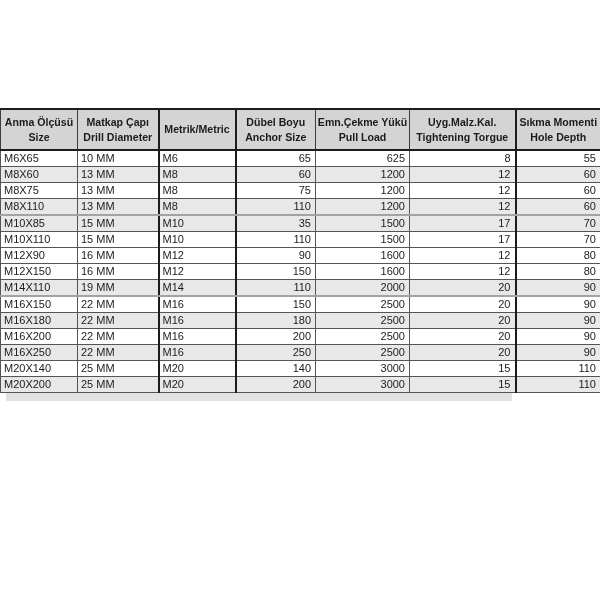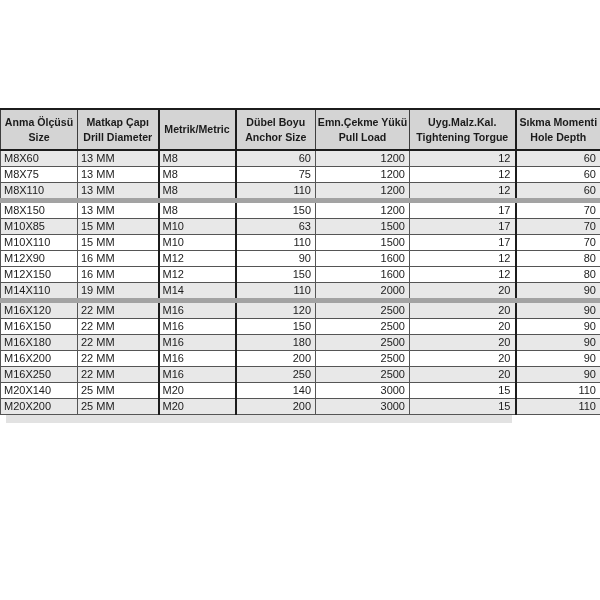--- a/index.html
+++ b/index.html
@@ -40,21 +40,21 @@
     color: #1b1b1b;
     height: 15px;
     line-height: 15px;
     padding: 0 4px;
     background: #ffffff;
   }
   td.txt { text-align: left;  padding-left: 3px; }
   td.num { text-align: right; padding-right: 4px; }
 
   tr.alt td { background: #e8e8e8; }
-  tr.group-end td { border-bottom: 5px solid #a3a3a3; }
+  tr.group-end td { border-bottom: 2px solid #a3a3a3; }
   .bl-thick { border-left: 2px solid #1c1c1c; }
 
   .table-shadow {
     height: 8px;
     margin-left: 6px;
     background: #e2e2e2;
   }
 </style>
 </head>
 <body>
@@ -95,20 +95,29 @@
             <div class="h-line">Uyg.Malz.Kal.</div>
             <div class="h-line">Tightening Torgue</div>
           </th>
           <th class="bl-thick">
             <div class="h-line">Sıkma Momenti</div>
             <div class="h-line">Hole Depth</div>
           </th>
         </tr>
     </thead>
     <tbody id="table-body">
+        <tr>
+          <td class="txt">M6X65</td>
+          <td class="txt">10 MM</td>
+          <td class="txt bl-thick">M6</td>
+          <td class="num bl-thick">65</td>
+          <td class="num">625</td>
+          <td class="num">8</td>
+          <td class="num bl-thick">55</td>
+        </tr>
         <tr class="alt">
           <td class="txt">M8X60</td>
           <td class="txt">13 MM</td>
           <td class="txt bl-thick">M8</td>
           <td class="num bl-thick">60</td>
           <td class="num">1200</td>
           <td class="num">12</td>
           <td class="num bl-thick">60</td>
         </tr>
         <tr>
@@ -122,34 +131,25 @@
         </tr>
         <tr class="alt group-end">
           <td class="txt">M8X110</td>
           <td class="txt">13 MM</td>
           <td class="txt bl-thick">M8</td>
           <td class="num bl-thick">110</td>
           <td class="num">1200</td>
           <td class="num">12</td>
           <td class="num bl-thick">60</td>
         </tr>
-        <tr>
-          <td class="txt">M8X150</td>
-          <td class="txt">13 MM</td>
-          <td class="txt bl-thick">M8</td>
-          <td class="num bl-thick">150</td>
-          <td class="num">1200</td>
-          <td class="num">17</td>
-          <td class="num bl-thick">70</td>
-        </tr>
         <tr class="alt">
           <td class="txt">M10X85</td>
           <td class="txt">15 MM</td>
           <td class="txt bl-thick">M10</td>
-          <td class="num bl-thick">63</td>
+          <td class="num bl-thick">35</td>
           <td class="num">1500</td>
           <td class="num">17</td>
           <td class="num bl-thick">70</td>
         </tr>
         <tr>
           <td class="txt">M10X110</td>
           <td class="txt">15 MM</td>
           <td class="txt bl-thick">M10</td>
           <td class="num bl-thick">110</td>
           <td class="num">1500</td>
@@ -173,29 +173,20 @@
           <td class="num">1600</td>
           <td class="num">12</td>
           <td class="num bl-thick">80</td>
         </tr>
         <tr class="alt group-end">
           <td class="txt">M14X110</td>
           <td class="txt">19 MM</td>
           <td class="txt bl-thick">M14</td>
           <td class="num bl-thick">110</td>
           <td class="num">2000</td>
-          <td class="num">20</td>
-          <td class="num bl-thick">90</td>
-        </tr>
-        <tr class="alt">
-          <td class="txt">M16X120</td>
-          <td class="txt">22 MM</td>
-          <td class="txt bl-thick">M16</td>
-          <td class="num bl-thick">120</td>
-          <td class="num">2500</td>
           <td class="num">20</td>
           <td class="num bl-thick">90</td>
         </tr>
         <tr>
           <td class="txt">M16X150</td>
           <td class="txt">22 MM</td>
           <td class="txt bl-thick">M16</td>
           <td class="num bl-thick">150</td>
           <td class="num">2500</td>
           <td class="num">20</td>

